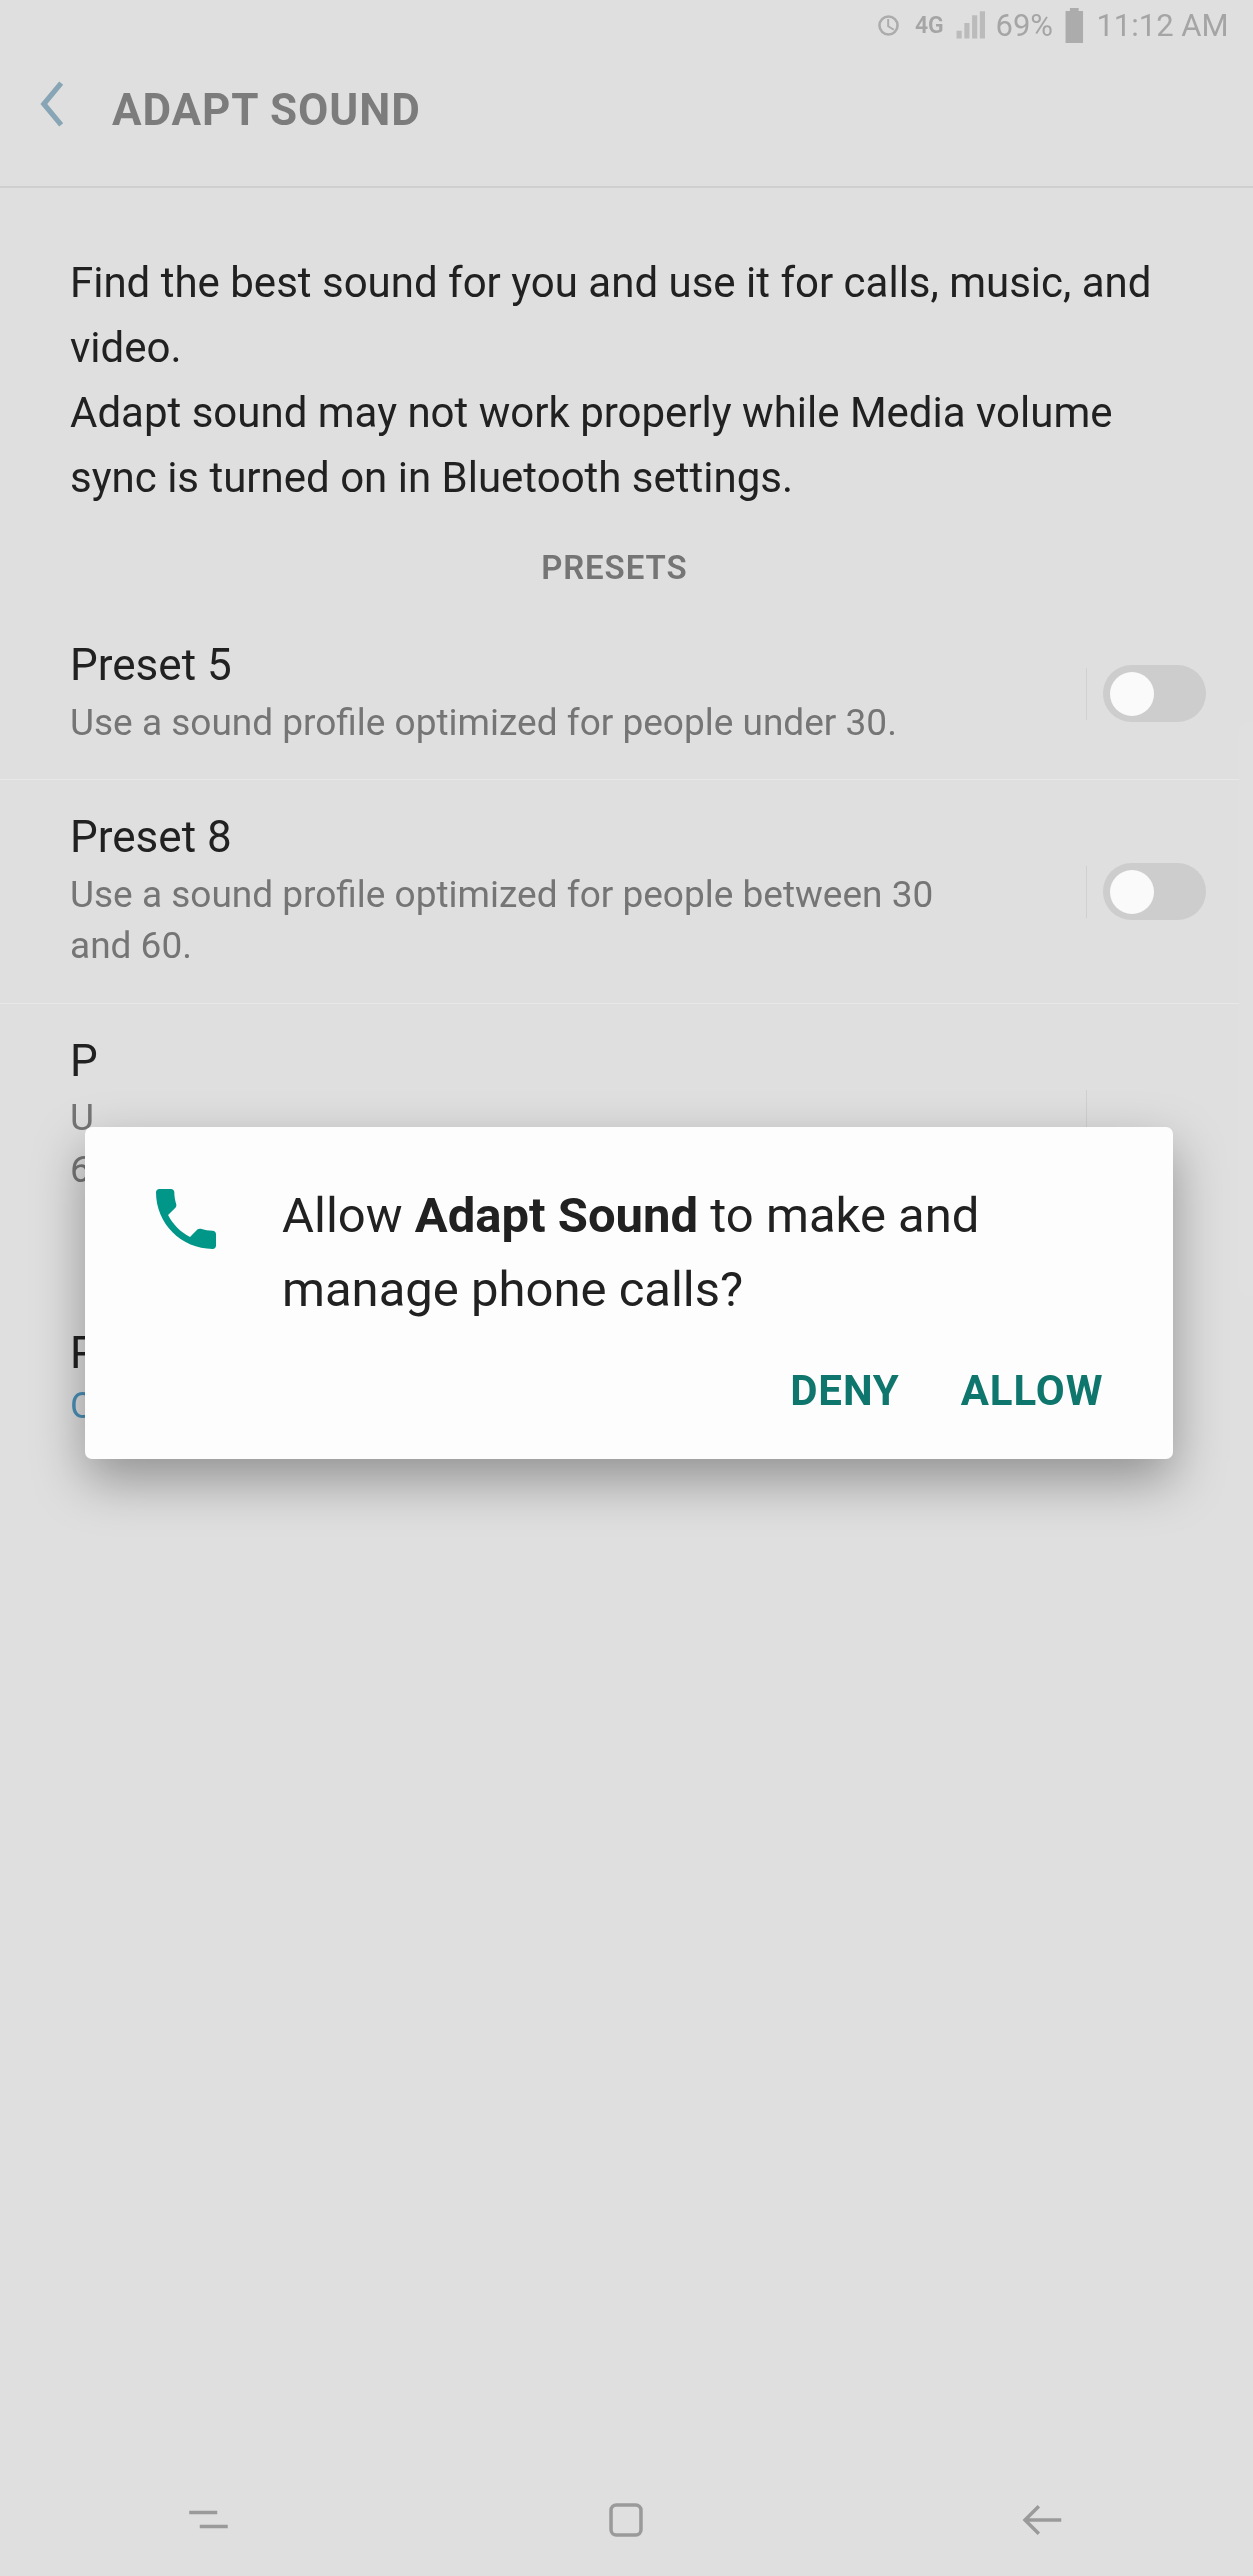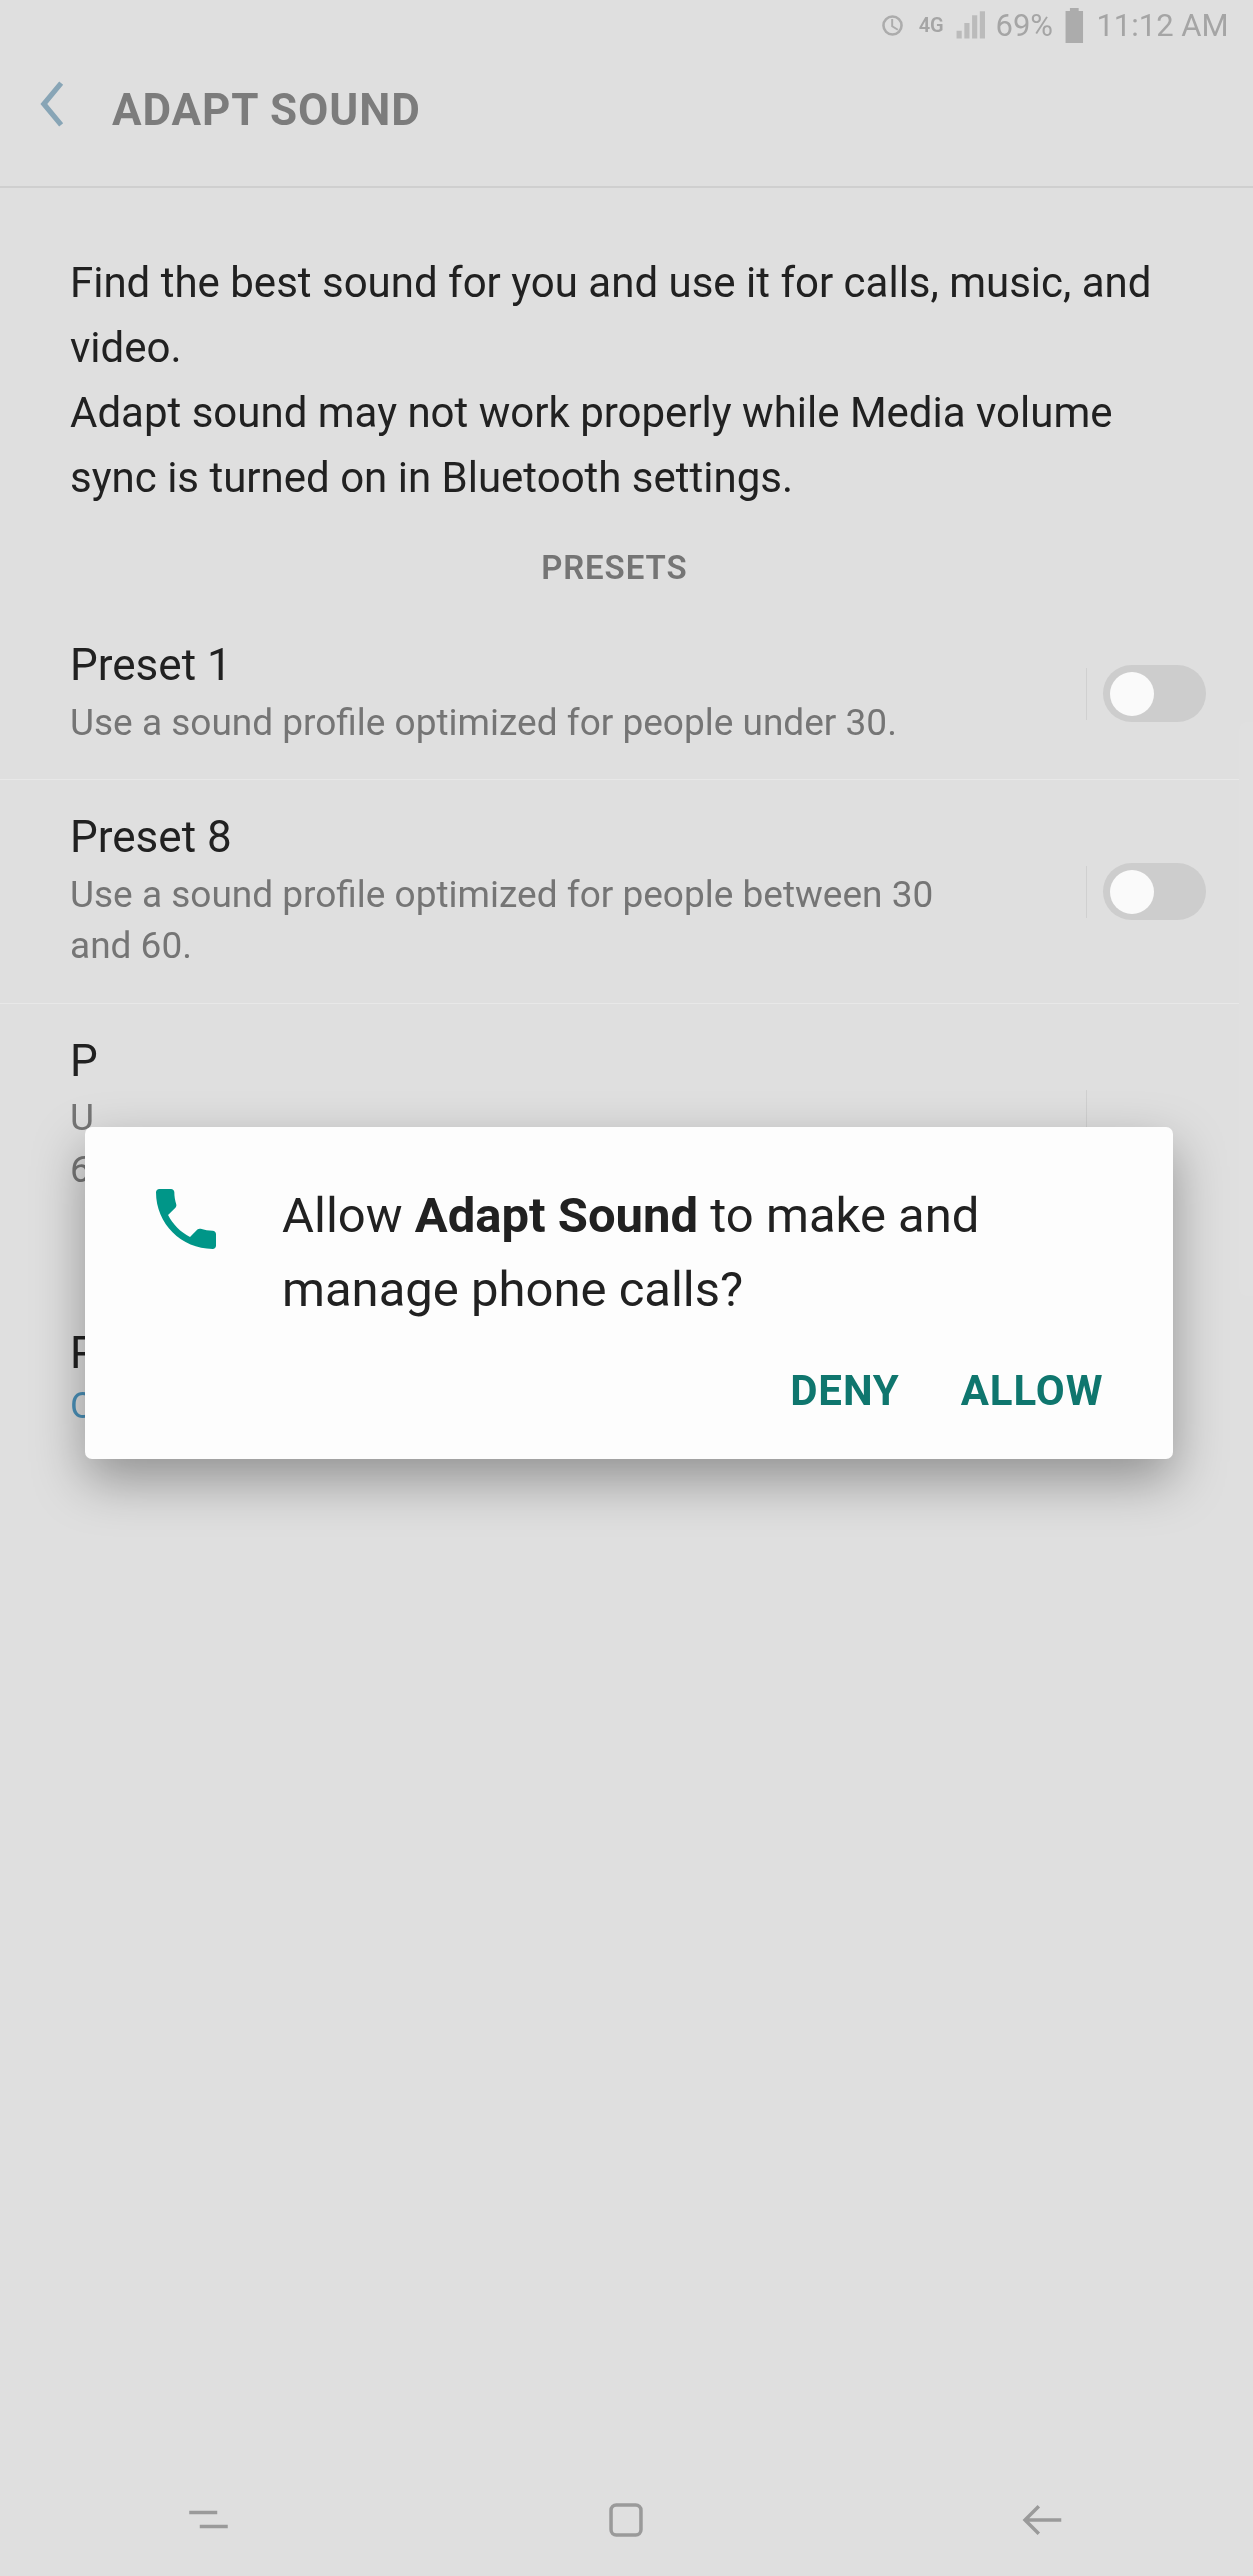--- a/index.html
+++ b/index.html
@@ -215,21 +215,21 @@
   </style>
 </head>
 <body>
 
 <div class="status-bar">
   <span class="status-icon">
     <svg width="31" height="31" viewBox="0 0 24 24" fill="#8a8a8a">
         <path d="M12 4a8 8 0 100 16 8 8 0 000-16zM12 18a6 6 0 110-12 6 6 0 010 12zM12.5 7H11v6l4.75 2.85.75-1.23-4-2.37V7zM5 2L2 5M19 2l3 3"></path>
       </svg>
   </span>
-  <span class="status-icon" style="font-size:20px;font-weight:600;">4G</span>
+  <span class="status-icon" style="font-size:23px;font-weight:600;">4G</span>
   <span class="status-icon">
     <svg width="31" height="31" viewBox="0 0 24 24" fill="#8a8a8a">
         <path d="M2 22h4v-6H2v6zm6 0h4V10H8v12zm6 0h4V4h-4v18zm6 0h4V1h-4v21z" opacity="0.7"></path>
       </svg>
   </span>
   <span>69%</span>
   <span class="status-icon">
     <svg width="22.6" height="35" viewBox="0 0 14 24" fill="#8a8a8a">
         <path d="M10 2V0H4v2H1v22h12V2h-3z" fill="#8a8a8a"></path>
         <rect x="3" y="8" width="8" height="14" fill="#8a8a8a"></rect>
@@ -255,21 +255,21 @@
   <div class="description" style="white-space:pre-line;">Find the best sound for you and use it for calls, music, and video.
 Adapt sound may not work properly while Media volume sync is turned on in Bluetooth settings.</div>
 
   <div class="section-header">
     <span class="section-header-text">PRESETS</span>
     <div class="section-header-line"></div>
   </div>
 
   <div class="preset-item">
     <div class="preset-content">
-      <div class="preset-title">Preset 1</div>
+      <div class="preset-title">Preset 5</div>
       <div class="preset-subtitle">Use a sound profile optimized for people under 30.</div>
     </div>
     <div class="toggle-container">
       <div class="toggle-divider"></div>
       <div class="toggle">
         <div class="toggle-knob"></div>
       </div>
     </div>
   </div>
 

